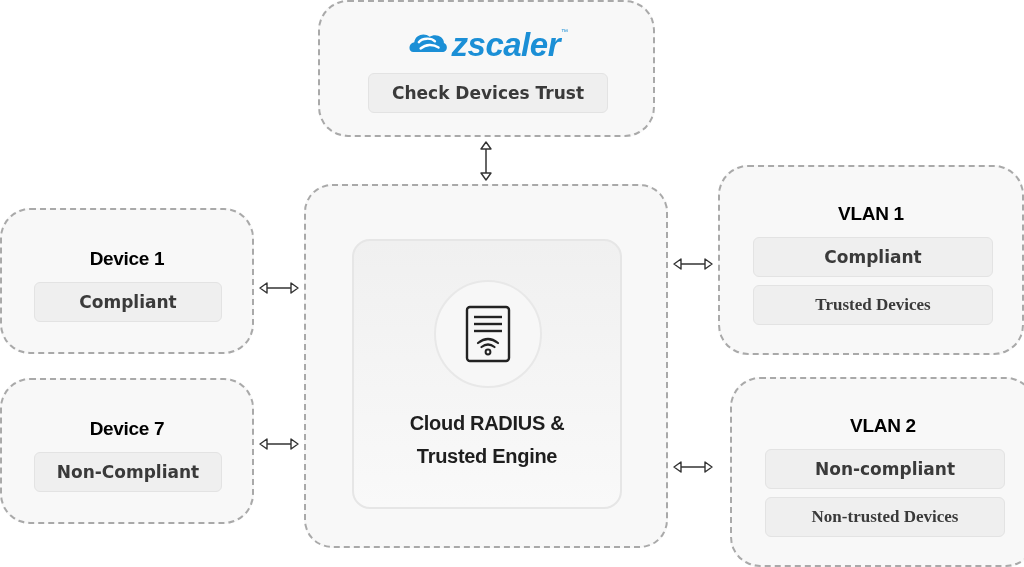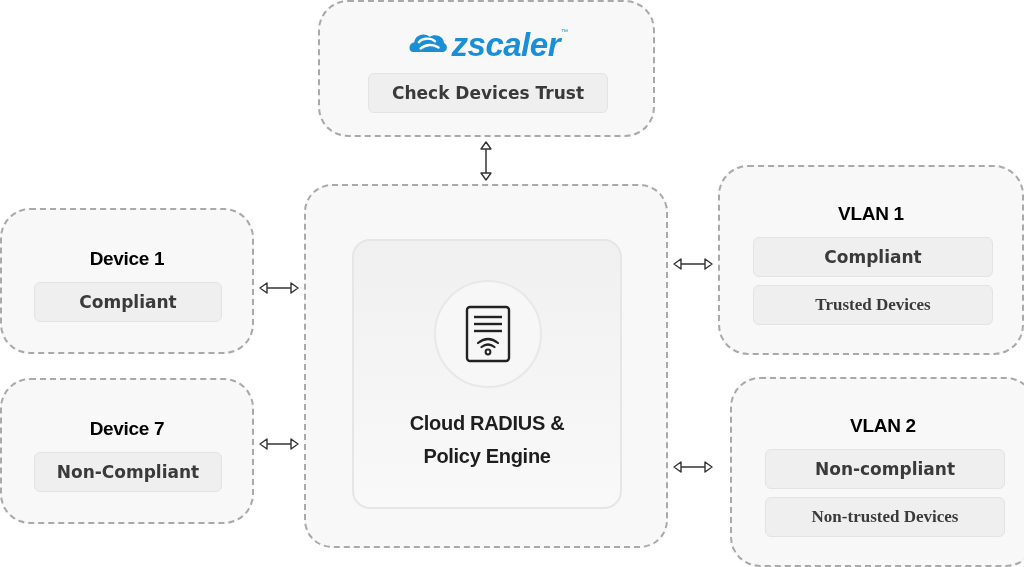--- a/index.html
+++ b/index.html
@@ -128,21 +128,21 @@
         <line x1="9" y1="12" x2="37" y2="12" stroke="#222" stroke-width="2.4"></line>
         <line x1="9" y1="19" x2="37" y2="19" stroke="#222" stroke-width="2.4"></line>
         <line x1="9" y1="26" x2="37" y2="26" stroke="#222" stroke-width="2.4"></line>
         <path d="M13 38 Q23 30 33 38" fill="none" stroke="#222" stroke-width="2.2" stroke-linecap="round"></path>
         <path d="M16.5 42 Q23 37 29.5 42" fill="none" stroke="#222" stroke-width="2.2" stroke-linecap="round"></path>
         <circle cx="23" cy="47" r="2.4" fill="none" stroke="#222" stroke-width="2"></circle>
       </svg>
     </div>
     <div id="center-title">
       <div>Cloud RADIUS &amp;</div>
-      <div>Policy Engine</div>
+      <div>Trusted Engine</div>
     </div>
   </div>
 </div>
 
 <svg class="arrow" style="left:672px; top:256px;" width="42" height="16" viewBox="0 0 42 16">
   <line x1="8" y1="8" x2="34" y2="8" stroke="#333" stroke-width="1.5"></line>
   <path d="M9 3 L2 8 L9 13 Z" fill="#fff" stroke="#333" stroke-width="1.4" stroke-linejoin="round"></path>
   <path d="M33 3 L40 8 L33 13 Z" fill="#fff" stroke="#333" stroke-width="1.4" stroke-linejoin="round"></path>
 </svg>
 <svg class="arrow" style="left:672px; top:459px;" width="42" height="16" viewBox="0 0 42 16">

